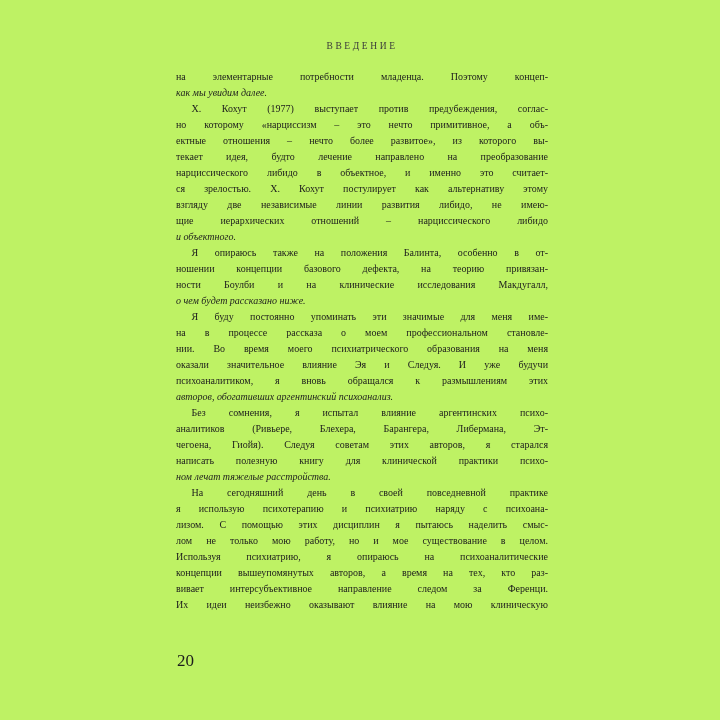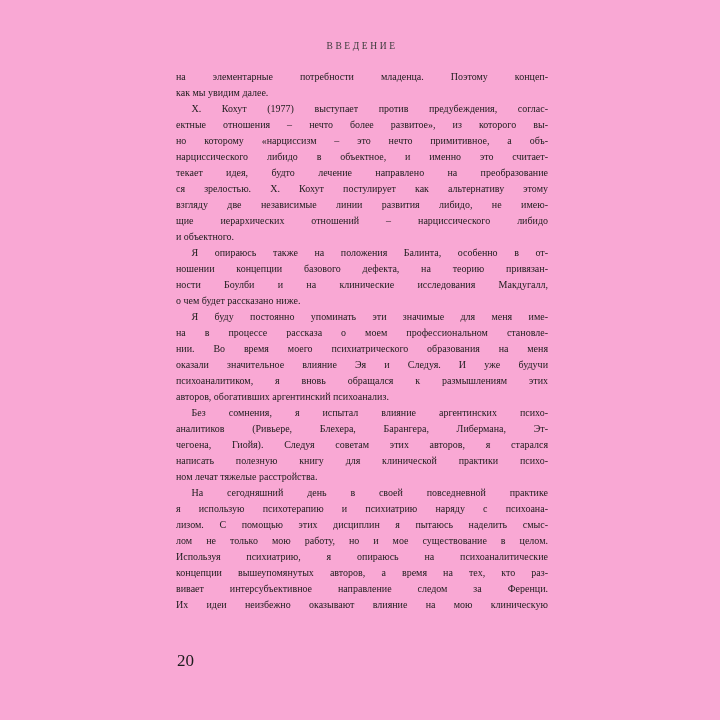--- a/index.html
+++ b/index.html
@@ -8,21 +8,21 @@
     width: 720px;
     height: 720px;
     background: #ffffff;
     font-family: "Liberation Serif", "DejaVu Serif", serif;
     color: #1c1c1c;
   }
   .page {
     position: relative;
     width: 720px;
     height: 720px;
-    background: #f9a8d4;
+    background: #bef264;
     overflow: hidden;
   }
   .running-header {
     position: absolute;
     top: 41px;
     left: 176px;
     width: 372px;
     text-align: center;
     font-size: 9.5px;
     letter-spacing: 2.6px;
@@ -36,20 +36,21 @@
     width: 372px;
     font-size: 10px;
     line-height: 16px;
   }
   .line {
     text-align: justify;
     text-align-last: justify;
   }
   .line.lastline {
     text-align-last: left;
+    font-style: italic;
   }
   .line.indent {
     text-indent: 1.55em;
   }
   .page-number {
     position: absolute;
     left: 177px;
     top: 651px;
     font-size: 17px;
     color: #1c1c1c;
@@ -58,24 +59,24 @@
 </head>
 <body>
 
 <div class="page">
   <div class="running-header">Введение</div>
 
   <div class="text-column">
       <div class="line">на элементарные потребности младенца. Поэтому концеп-</div>
       <div class="line lastline">как мы увидим далее.</div>
       <div class="line indent">Х. Кохут (1977) выступает против предубеждения, соглас-</div>
+      <div class="line">но которому «нарциссизм – это нечто примитивное, а объ-</div>
       <div class="line">ектные отношения – нечто более развитое», из которого вы-</div>
-      <div class="line">но которому «нарциссизм – это нечто примитивное, а объ-</div>
+      <div class="line">текает идея, будто лечение направлено на преобразование</div>
       <div class="line">нарциссического либидо в объектное, и именно это считает-</div>
-      <div class="line">текает идея, будто лечение направлено на преобразование</div>
       <div class="line">ся зрелостью. Х. Кохут постулирует как альтернативу этому</div>
       <div class="line">взгляду две независимые линии развития либидо, не имею-</div>
       <div class="line">щие иерархических отношений – нарциссического либидо</div>
       <div class="line lastline">и объектного.</div>
       <div class="line indent">Я опираюсь также на положения Балинта, особенно в от-</div>
       <div class="line">ношении концепции базового дефекта, на теорию привязан-</div>
       <div class="line">ности Боулби и на клинические исследования Макдугалл,</div>
       <div class="line lastline">о чем будет рассказано ниже.</div>
       <div class="line indent">Я буду постоянно упоминать эти значимые для меня име-</div>
       <div class="line">на в процессе рассказа о моем профессиональном становле-</div>

